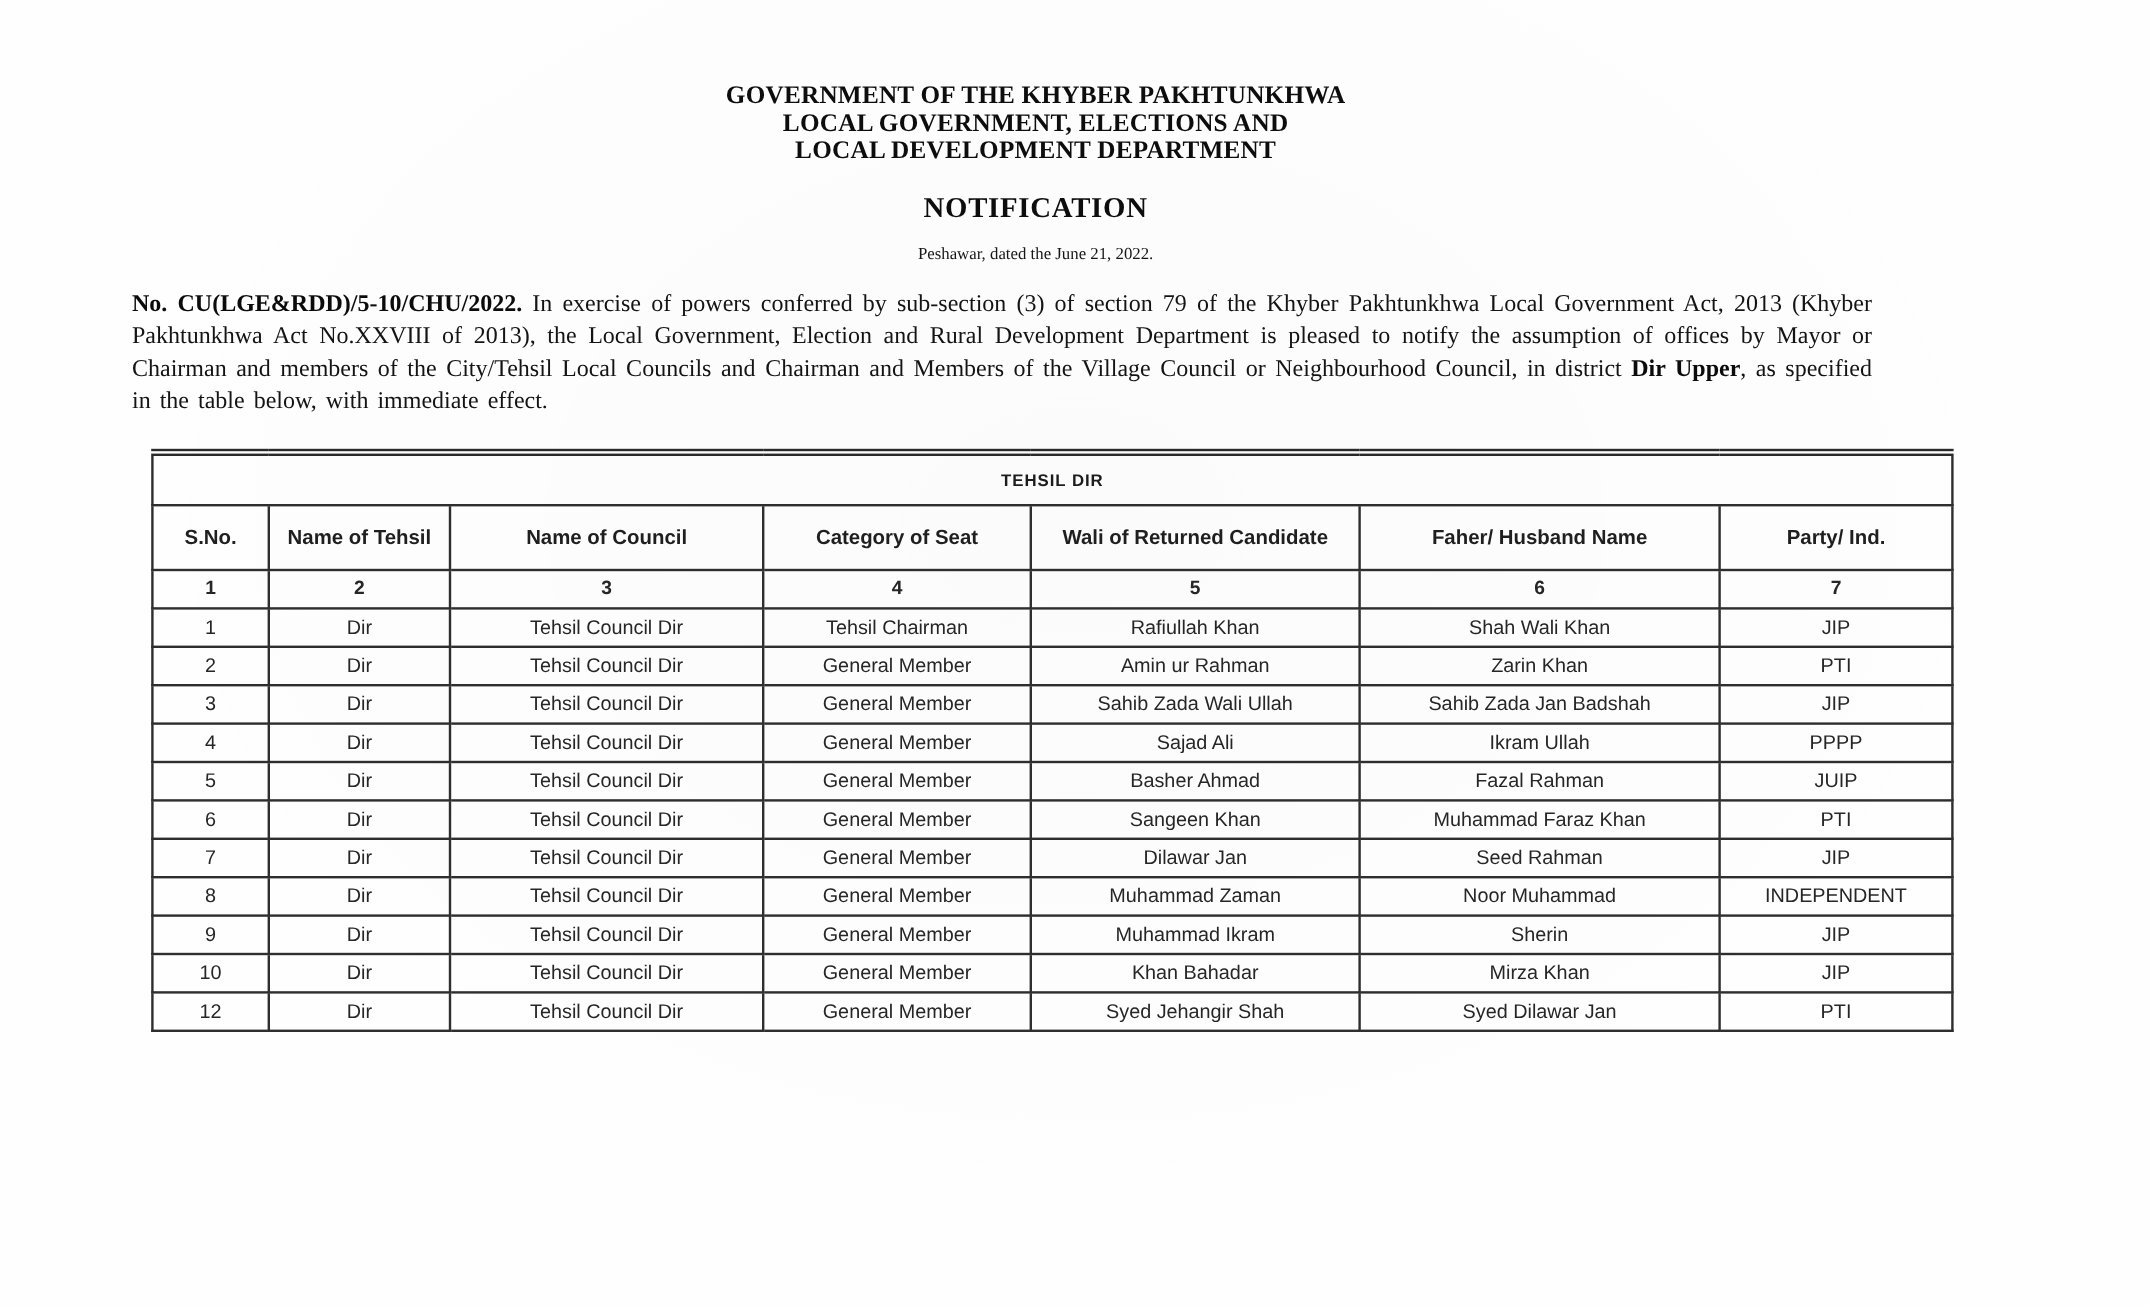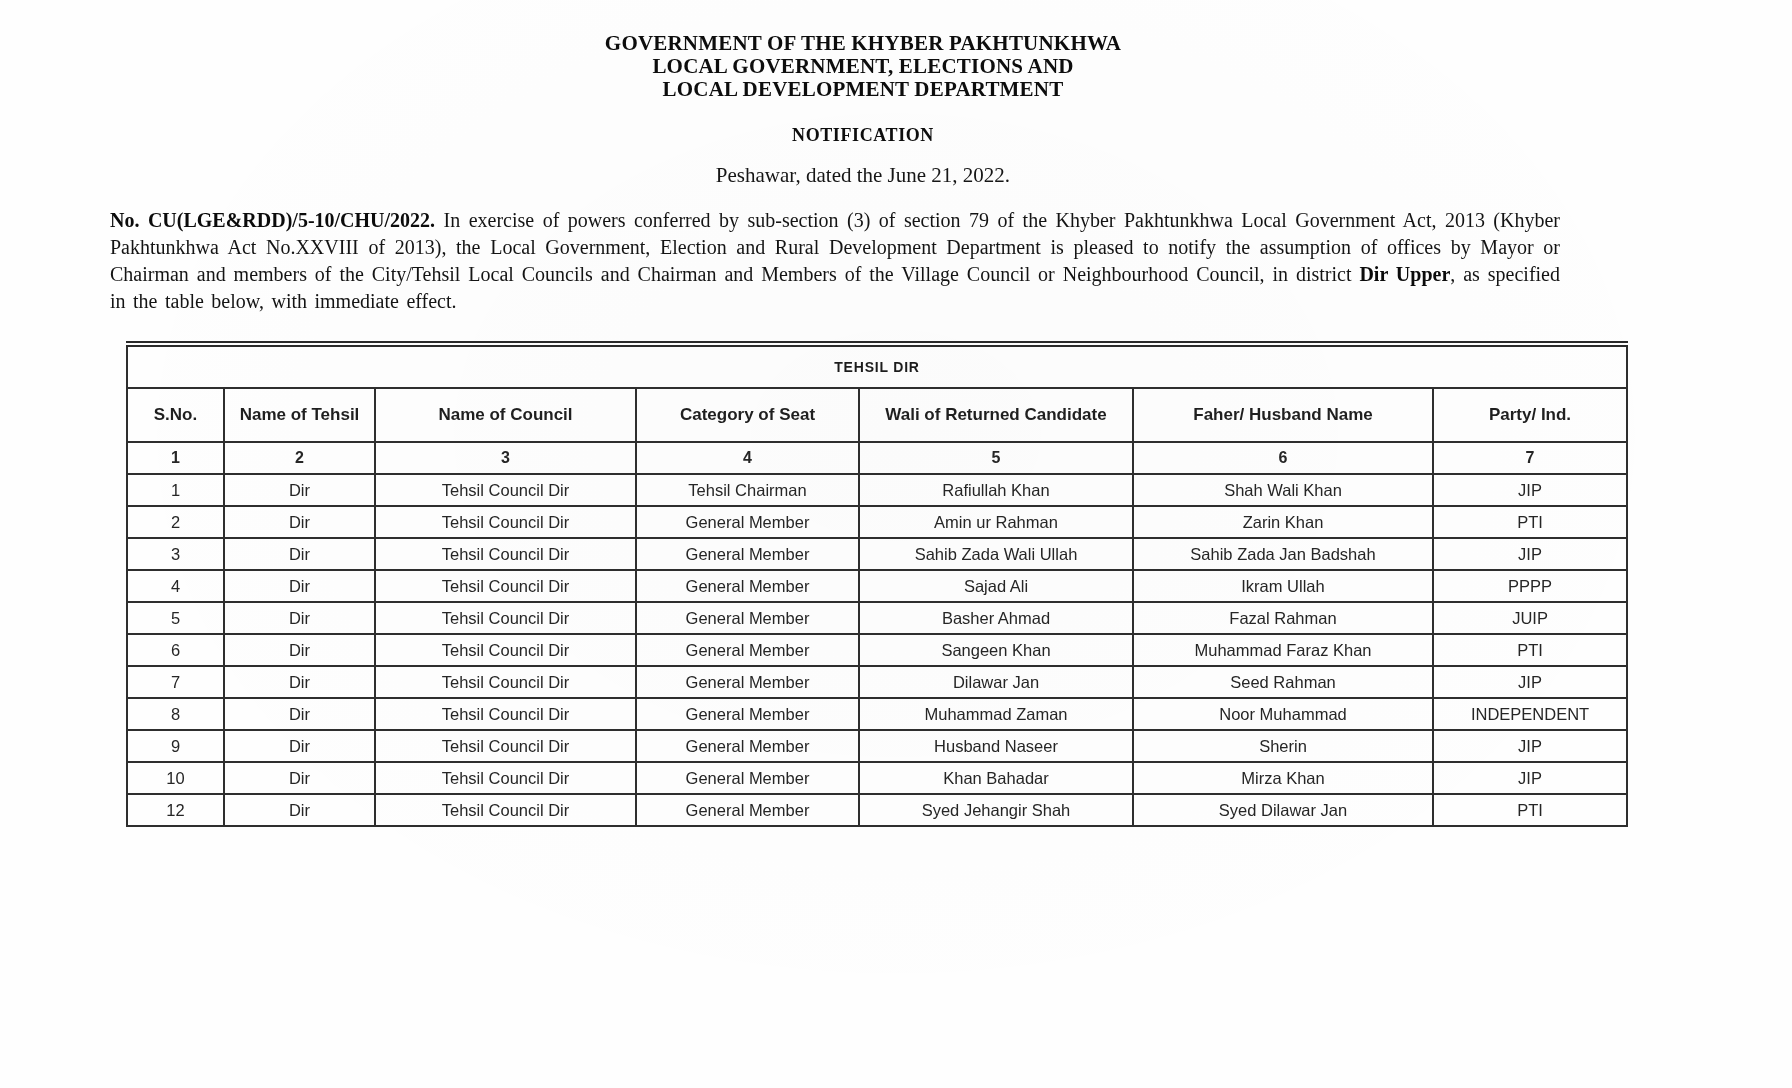--- a/index.html
+++ b/index.html
@@ -9,44 +9,44 @@
     color:#121212;
     font-family:"Liberation Serif", serif;
     overflow:hidden;
   }
   .page{
     position:relative;
     width:1792px;height:1088px;
     background:
       radial-gradient(ellipse at 50% 40%, rgba(0,0,0,0.012), rgba(0,0,0,0) 70%),
       #fefefe;
-    padding-top:32px;
+    padding-top:68px;
     box-sizing:border-box;
   }
   .centerwrap{
     width:1726px; 
     text-align:center;
   }
   .doc-heading div{
     font-weight:bold;
     font-size:21px;
     line-height:23px;
     letter-spacing:0.2px;
     color:#0d0d0d;
   }
   .notification{
     margin-top:24px;
     font-weight:bold;
-    font-size:18px;
+    font-size:24px;
     letter-spacing:0.6px;
     color:#0d0d0d;
   }
   .dateline{
     margin-top:17px;
-    font-size:21px;
+    font-size:14px;
     color:#161616;
   }
   .para{
     margin:19px 232px 0 110px;
     font-size:20px;
     line-height:27px;
     text-align:justify;
     word-spacing:2.5px;
     color:#141414;
   }
@@ -215,21 +215,21 @@
           <td>General Member</td>
           <td>Muhammad Zaman</td>
           <td>Noor Muhammad</td>
           <td>INDEPENDENT</td>
         </tr>
         <tr>
           <td>9</td>
           <td>Dir</td>
           <td>Tehsil Council Dir</td>
           <td>General Member</td>
-          <td>Husband Naseer</td>
+          <td>Muhammad Ikram</td>
           <td>Sherin</td>
           <td>JIP</td>
         </tr>
         <tr>
           <td>10</td>
           <td>Dir</td>
           <td>Tehsil Council Dir</td>
           <td>General Member</td>
           <td>Khan Bahadar</td>
           <td>Mirza Khan</td>

